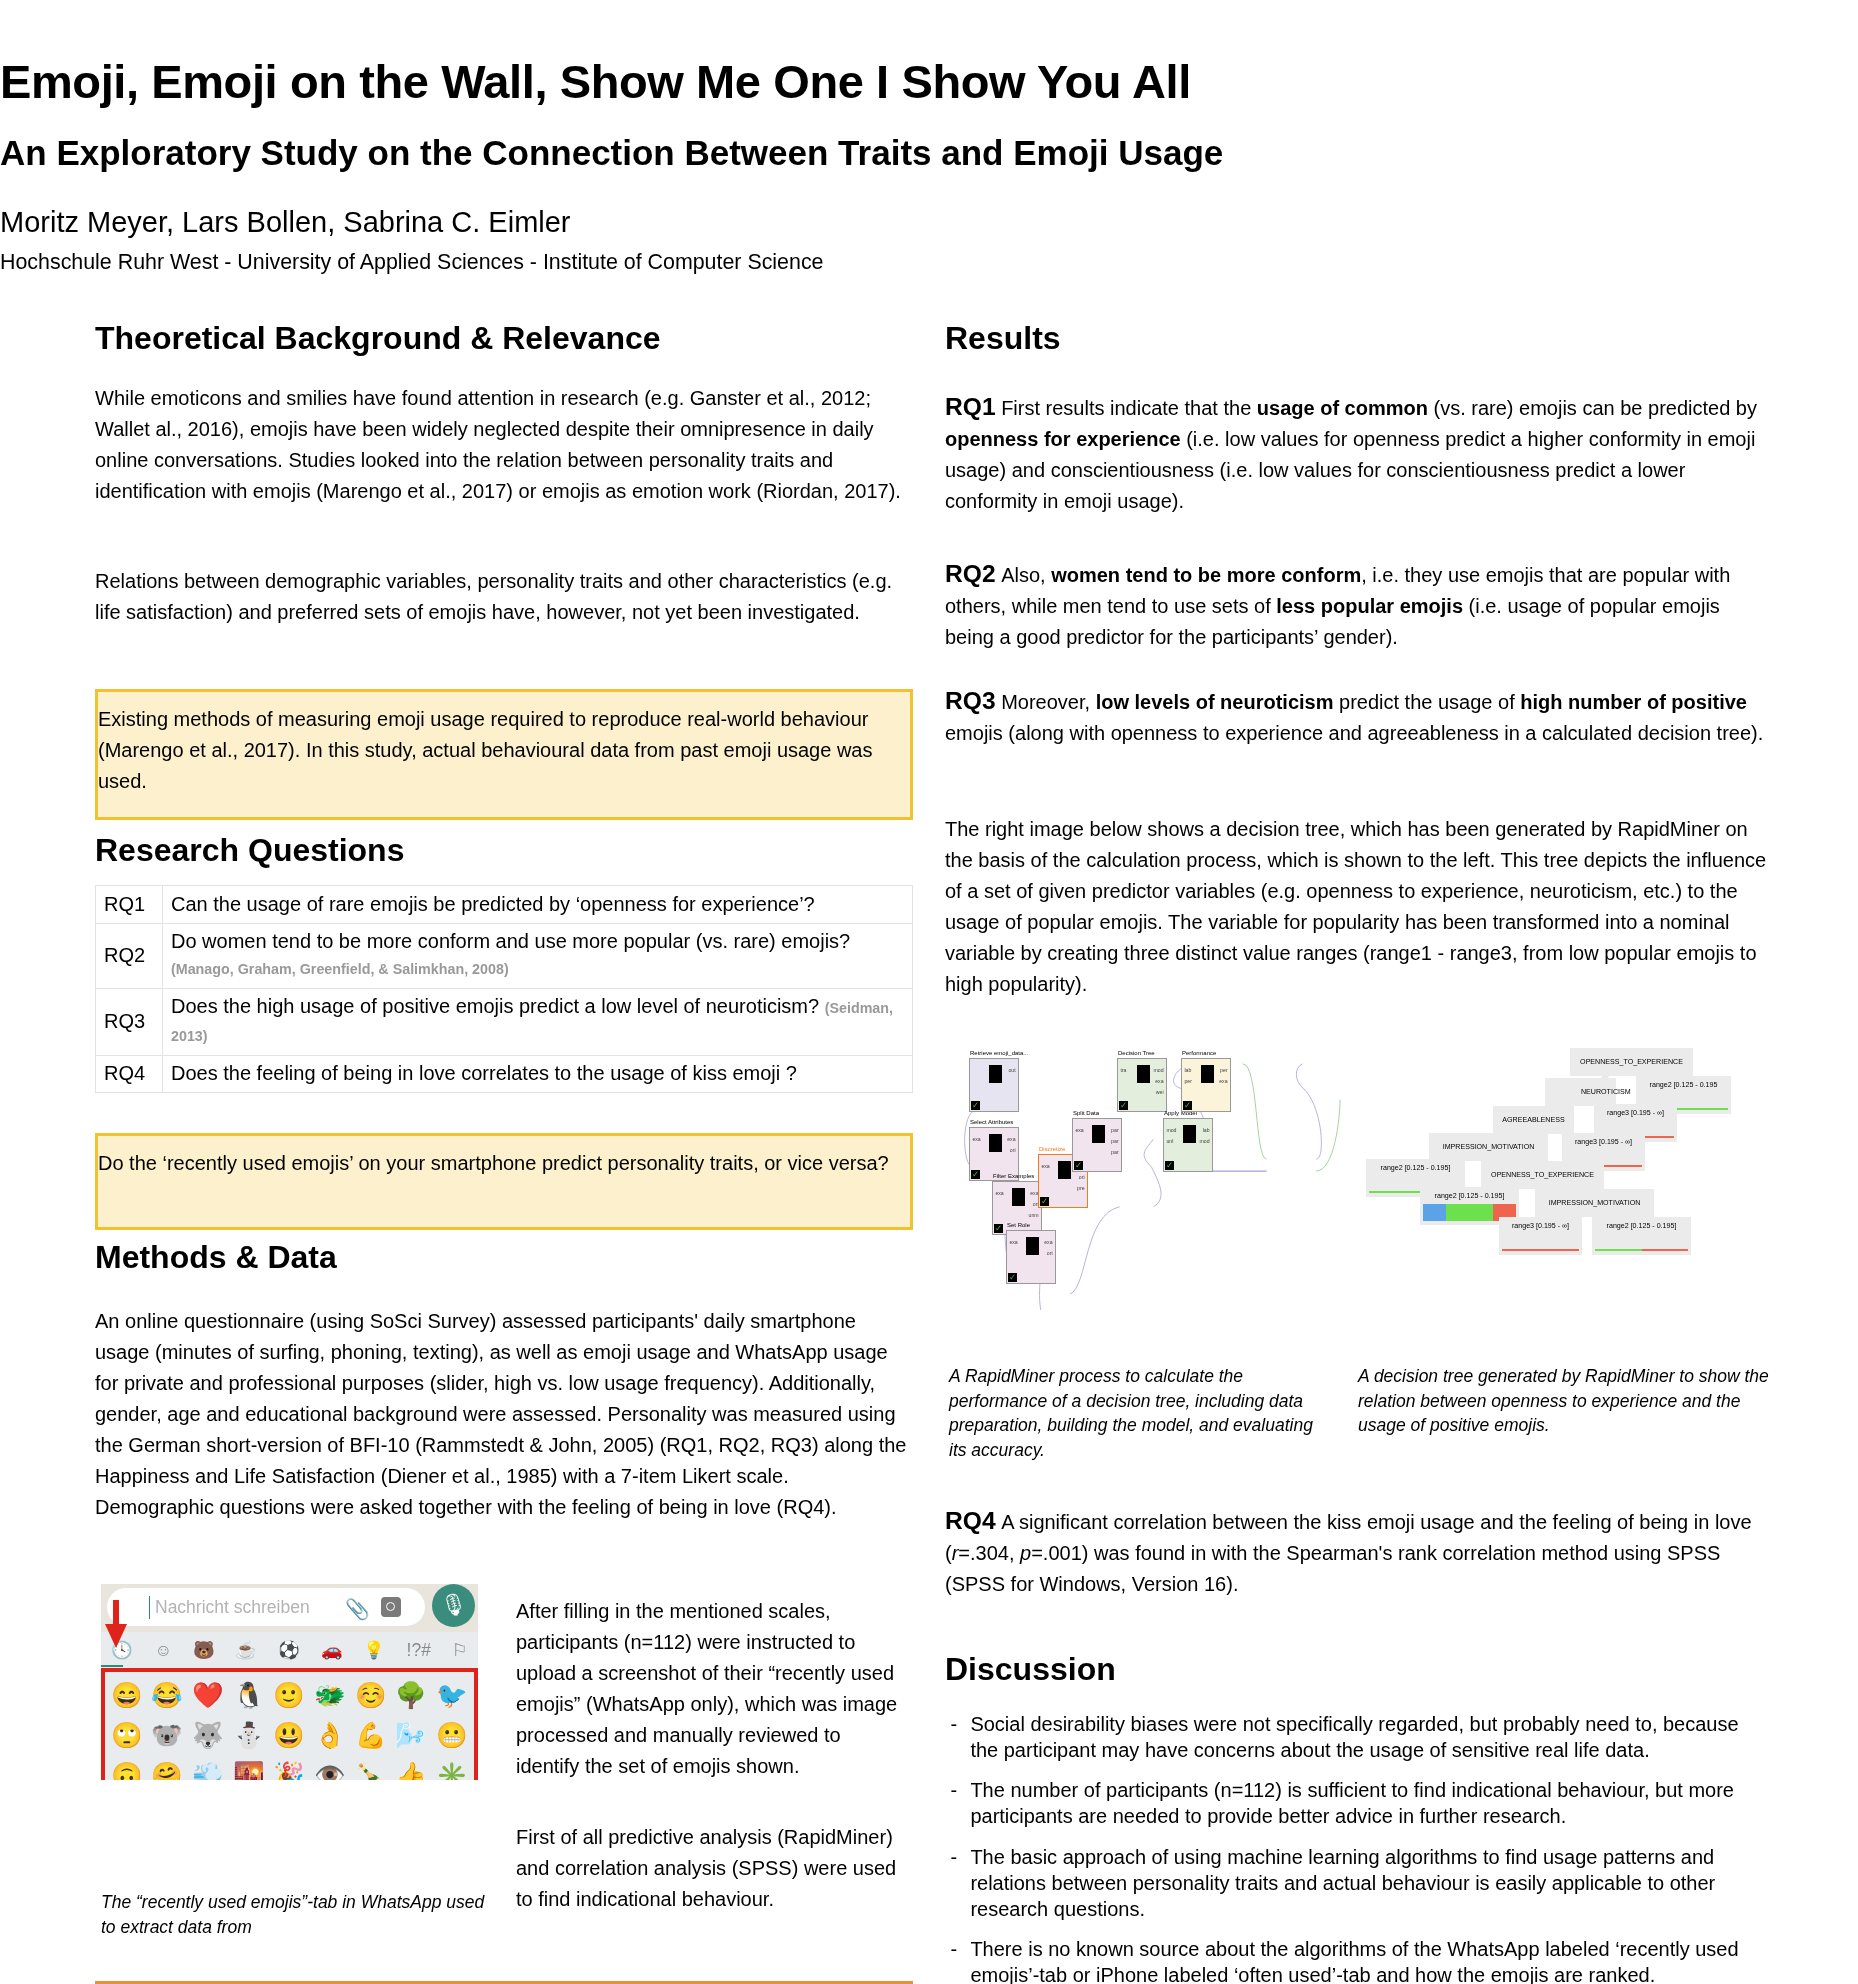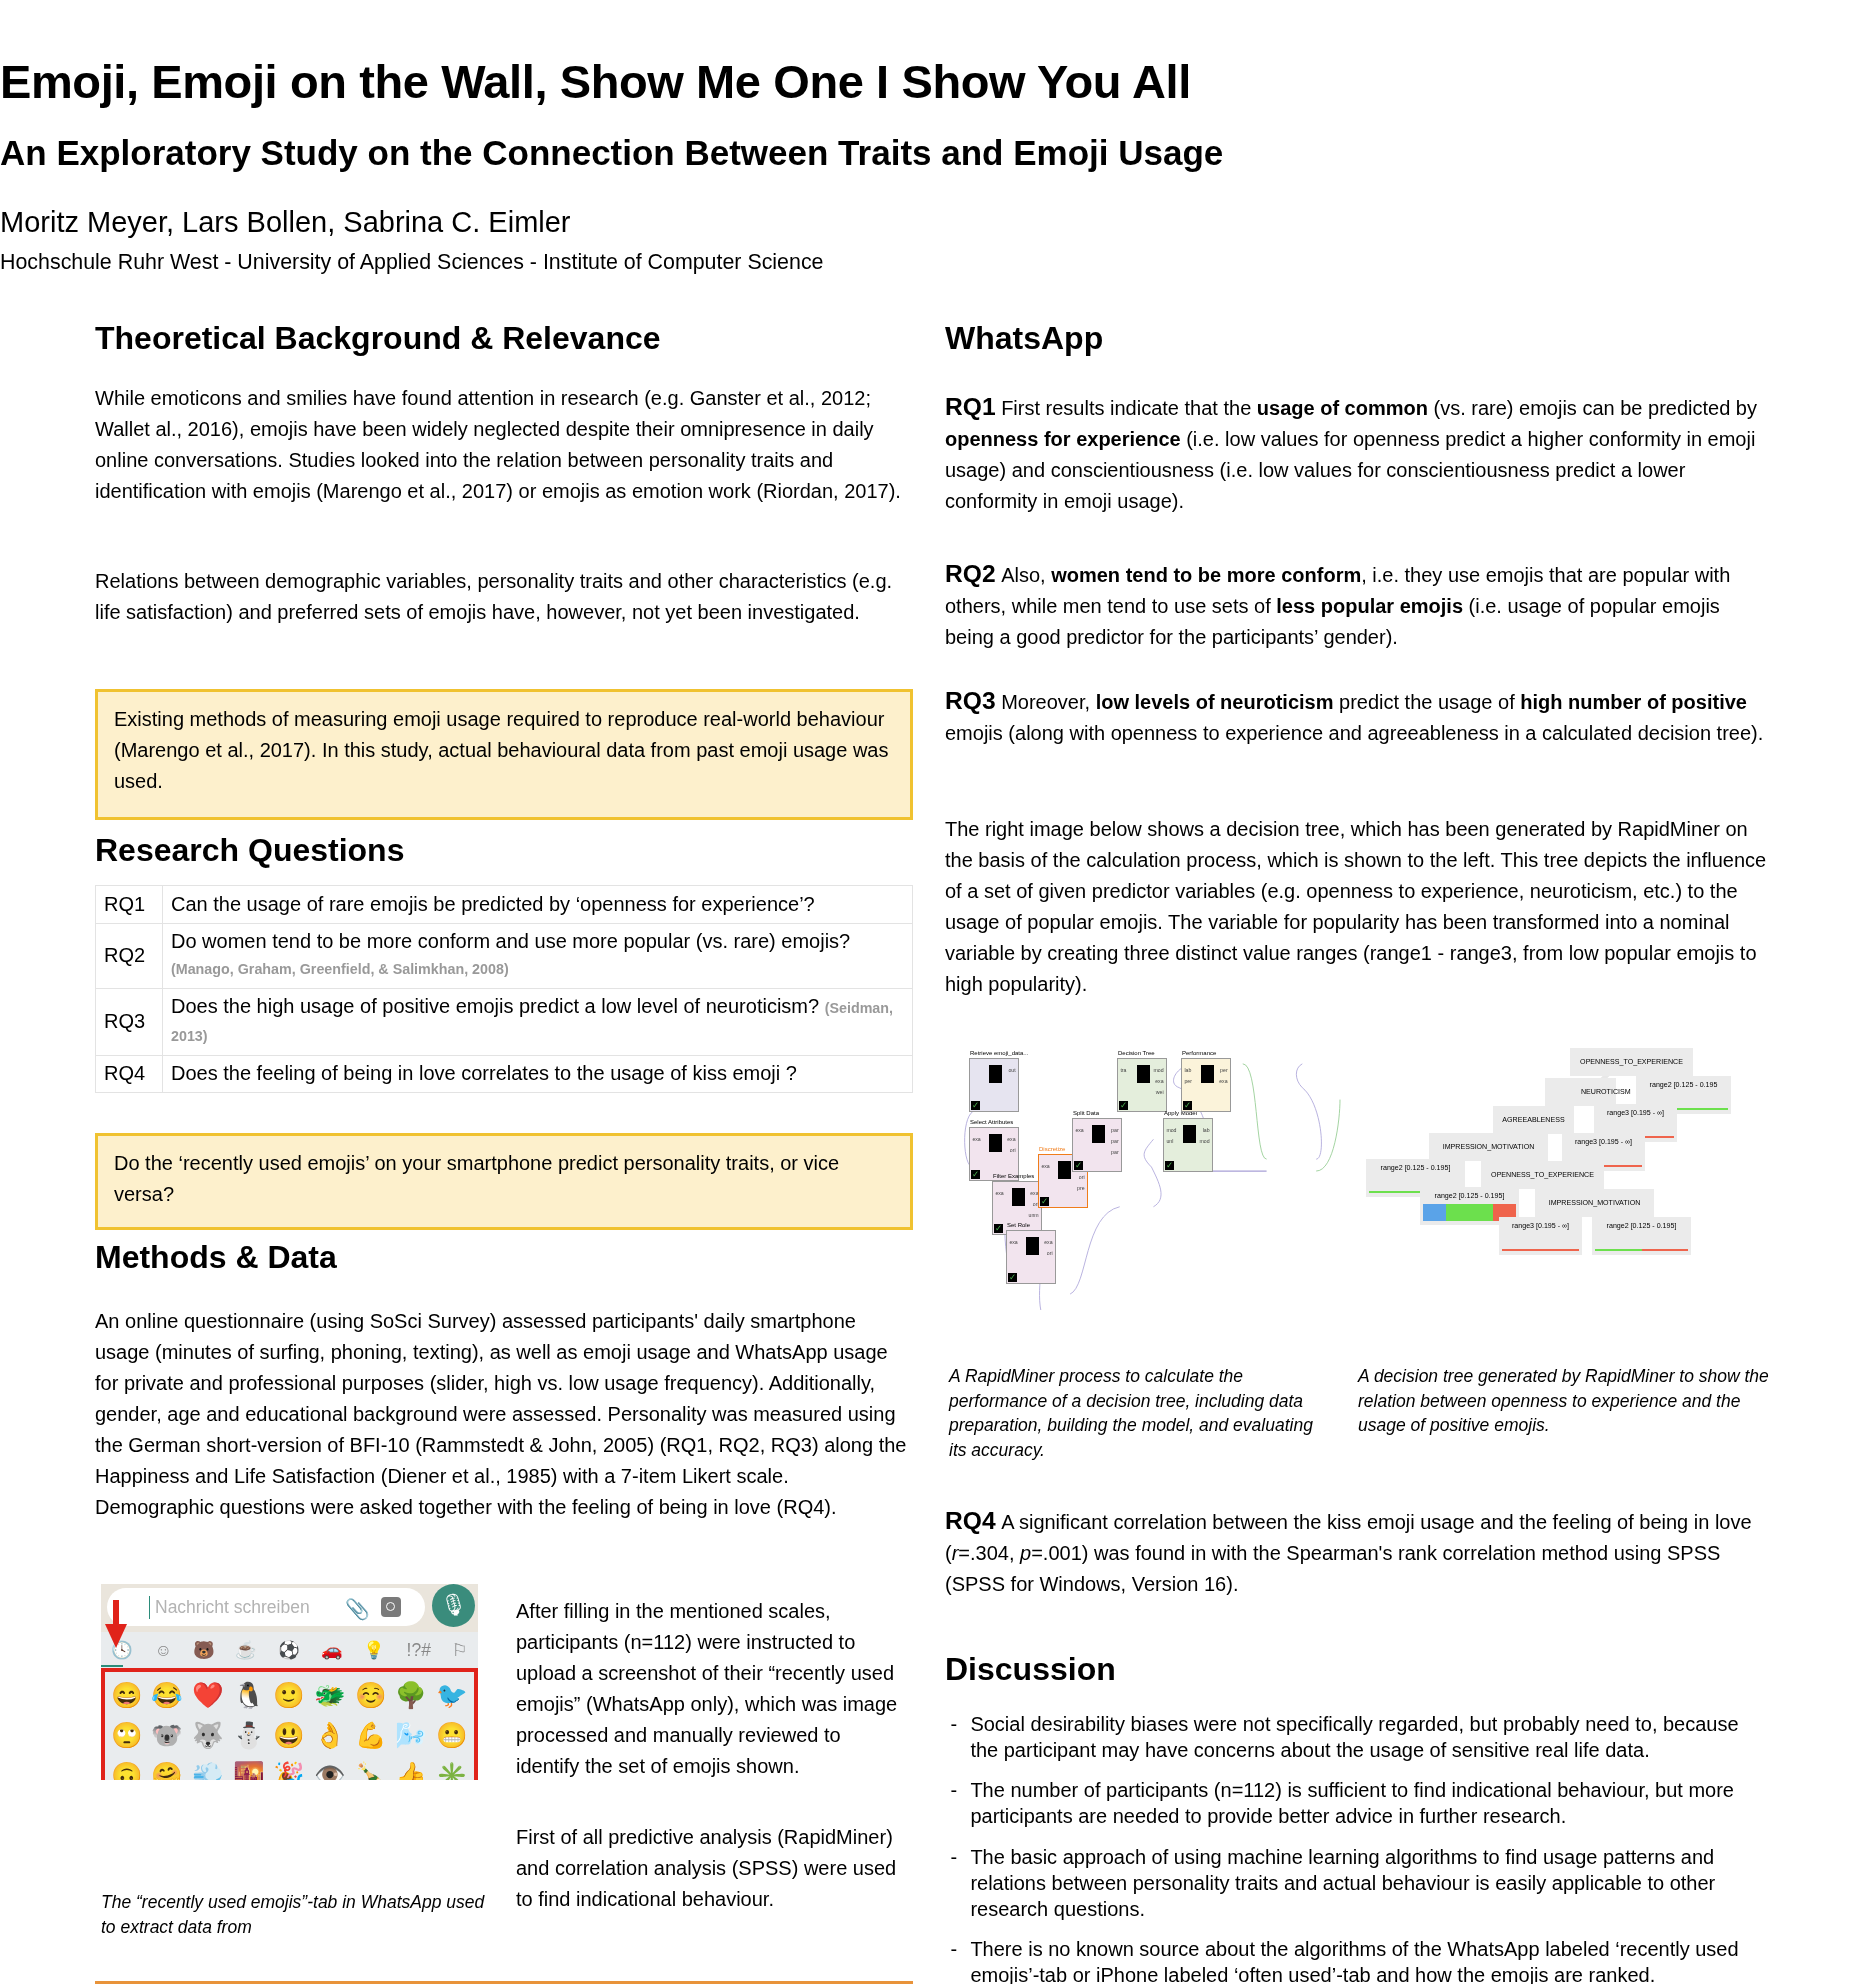--- a/index.html
+++ b/index.html
@@ -11,21 +11,21 @@
   .affil { position: absolute; left: 0; width: 1858px; top: 250px; font-size: 21.4px; }
 
   .col { position: absolute; top: 0; }
   .col-left { left: 95px; width: 818px; }
   .col-right { left: 945px; width: 826px; }
 
   h2 { font-size: 32px; font-weight: bold; position: absolute; left: 0; white-space: nowrap; }
   .para { position: absolute; left: 0; font-size: 20px; line-height: 31px; }
   .para b { font-weight: bold; }
 
-  .box { position: absolute; left: 0; width: 818px; padding: 12px 16px; font-size: 20px; line-height: 31px; }
+  .box { position: absolute; left: 0; width: 818px; padding: 12px 0; font-size: 20px; line-height: 31px; }
   .box-yellow { background: #fdf0cc; border: 3.2px solid #f0c230; }
   .box-orange { background: #fbe5cc; border: 3.2px solid #e8933a; }
 
   table.rq { position: absolute; left: 0; width: 818px; border-collapse: collapse; font-size: 20px; }
   table.rq td { border: 1.2px solid #e3e3e3; padding: 5.6px 8px; vertical-align: middle; line-height: 25.4px; }
   table.rq td.rq-id { width: 67px; }
   .cite { color: #999; font-size: 14.3px; font-weight: bold; }
 
   .wa { position: absolute; left: 101px; top: 1584px; width: 377px; height: 196px; background: #e9ecee; overflow: hidden; }
   .wa-top { position: absolute; left: 0; top: 0; width: 377px; height: 48px; background: #eae5dc; }
@@ -165,21 +165,21 @@
       <span>😎</span>
       <span>🍺</span>
       <span>🇩🇪</span>
       <span>😰</span>
     </div>
 </div>
 <div class="arrow"></div>
 <div class="caption" style="left:101px;top:1890px;width:397px">The “recently used emojis”-tab in WhatsApp used to extract data from</div>
 
 <div class="col col-right">
-  <h2 style="top:320px">WhatsApp</h2>
+  <h2 style="top:320px">Results</h2>
   <div class="para" style="top:391px;width:826px">
     <b style="font-size:24.6px">RQ1</b>&nbsp;<span>First results indicate that the </span><b>usage of common</b><span> (vs. rare) emojis can be predicted by </span><b>openness for experience</b><span> (i.e. low values for openness predict a higher conformity in emoji usage) and conscientiousness (i.e. low values for conscientiousness predict a lower conformity in emoji usage).</span>
   </div>
   <div class="para" style="top:558px;width:826px">
     <b style="font-size:24.6px">RQ2</b>&nbsp;<span>Also, </span><b>women tend to be more conform</b><span>, i.e. they use emojis that are popular with others, while men tend to use sets of </span><b>less popular emojis</b><span> (i.e. usage of popular emojis being a good predictor for the participants’ gender).</span>
   </div>
   <div class="para" style="top:685px;width:826px">
     <b style="font-size:24.6px">RQ3</b>&nbsp;<span>Moreover, </span><b>low levels of neuroticism</b><span> predict the usage of </span><b>high number of positive</b><span> emojis (along with openness to experience and agreeableness in a calculated decision tree).</span>
   </div>
   <div class="para" style="top:814px;width:826px">The right image below shows a decision tree, which has been generated by RapidMiner on the basis of the calculation process, which is shown to the left. This tree depicts the influence of a set of given predictor variables (e.g. openness to experience, neuroticism, etc.) to the usage of popular emojis. The variable for popularity has been transformed into a nominal variable by creating three distinct value ranges (range1 - range3, from low popular emojis to high popularity).</div>

